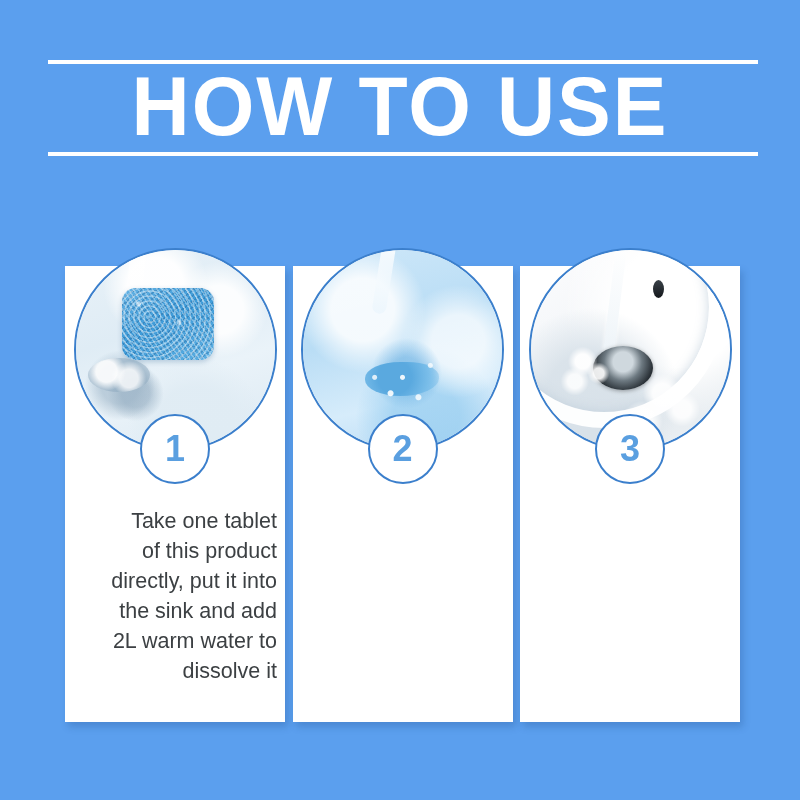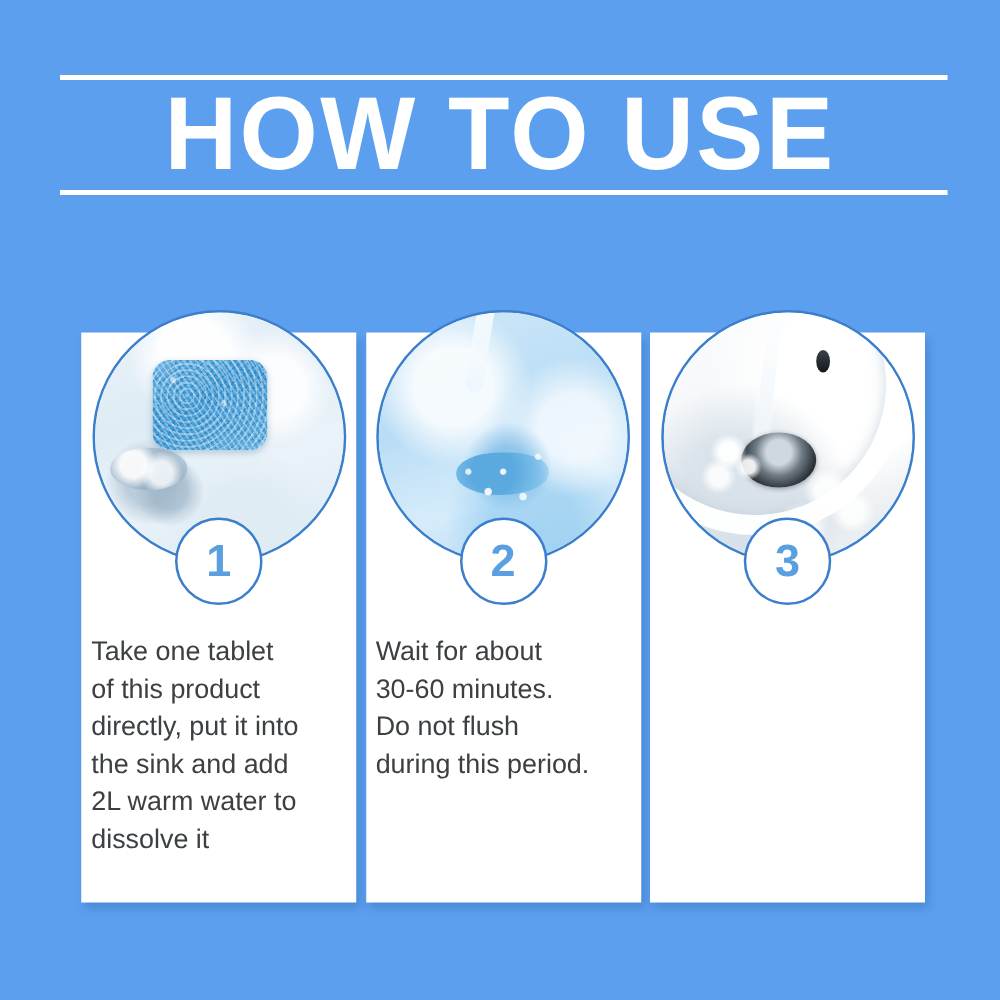--- a/index.html
+++ b/index.html
@@ -247,21 +247,21 @@
     font-weight: bold;
     line-height: 1;
   }
 
   
   .card-text {
     position: absolute;
     left: 8px;
     right: 8px;
     top: 240px;
-    text-align: left;
+    text-align: right;
     color: #3c4043;
     font-size: 21.5px;
     line-height: 30px;
     white-space: pre-line;
   }
 </style>
 </head>
 <body>
 
 <div class="title-block">
@@ -299,24 +299,20 @@
         <div class="photo-inner ph2">
           <div class="streak"></div>
           <div class="blob"></div>
           <div class="bubbles"></div>
         </div>
       </div>
       <div class="badge">
         <span>2</span>
       </div>
     </div>
-    <div class="card-text">Wait for about
-30-60 minutes.
-Do not flush
-during this period.</div>
   </div>
 
   <div class="card">
     <div class="photo-wrap">
       <div class="photo">
         <div class="photo-inner ph3">
           <div class="rim"></div>
           <div class="overflow-hole"></div>
           <div class="stream"></div>
           <div class="drain"></div>

